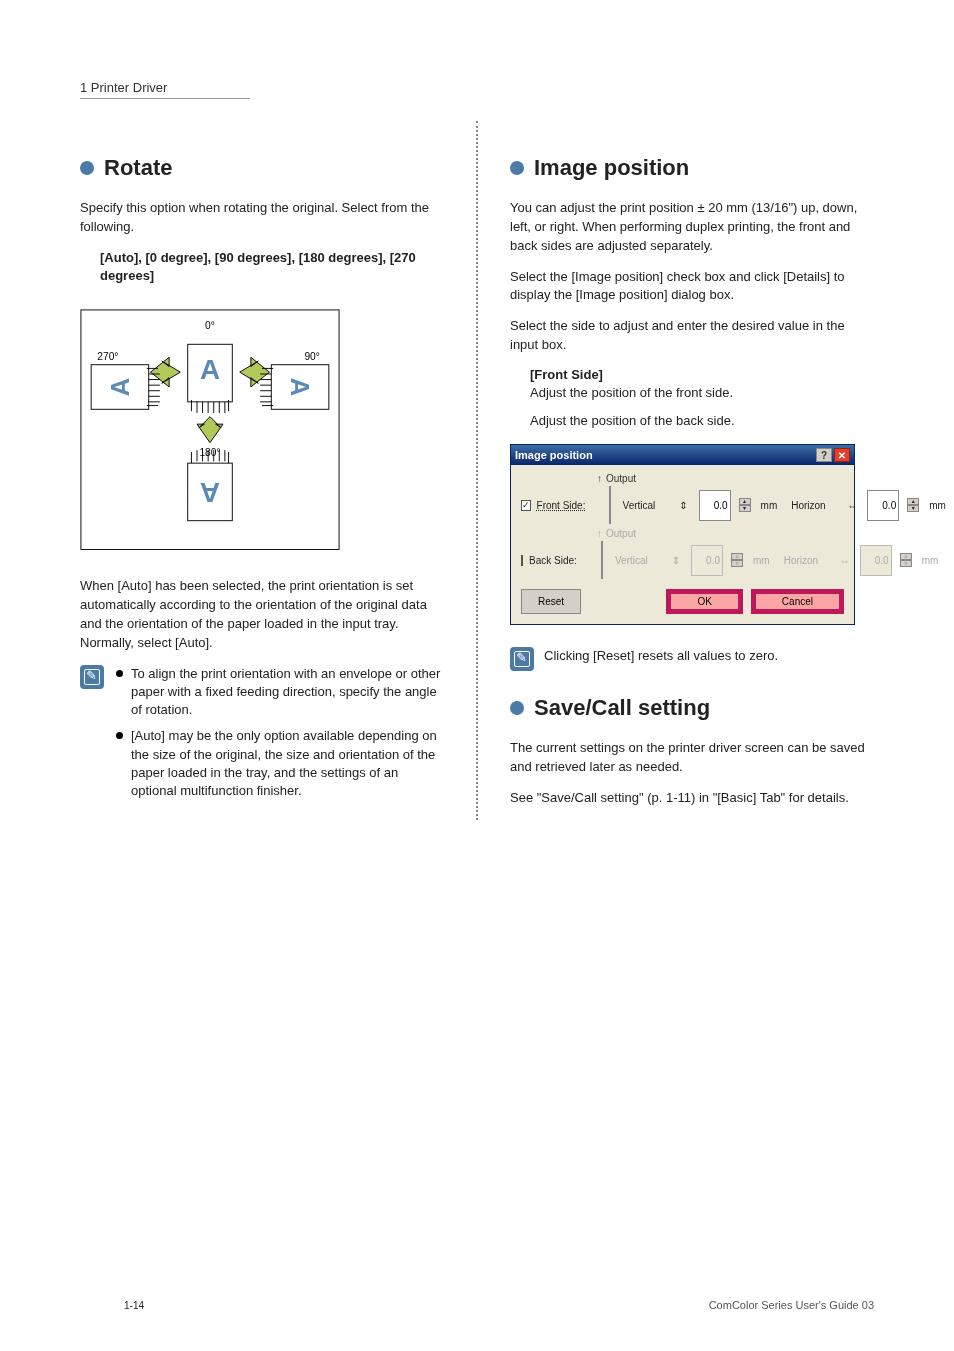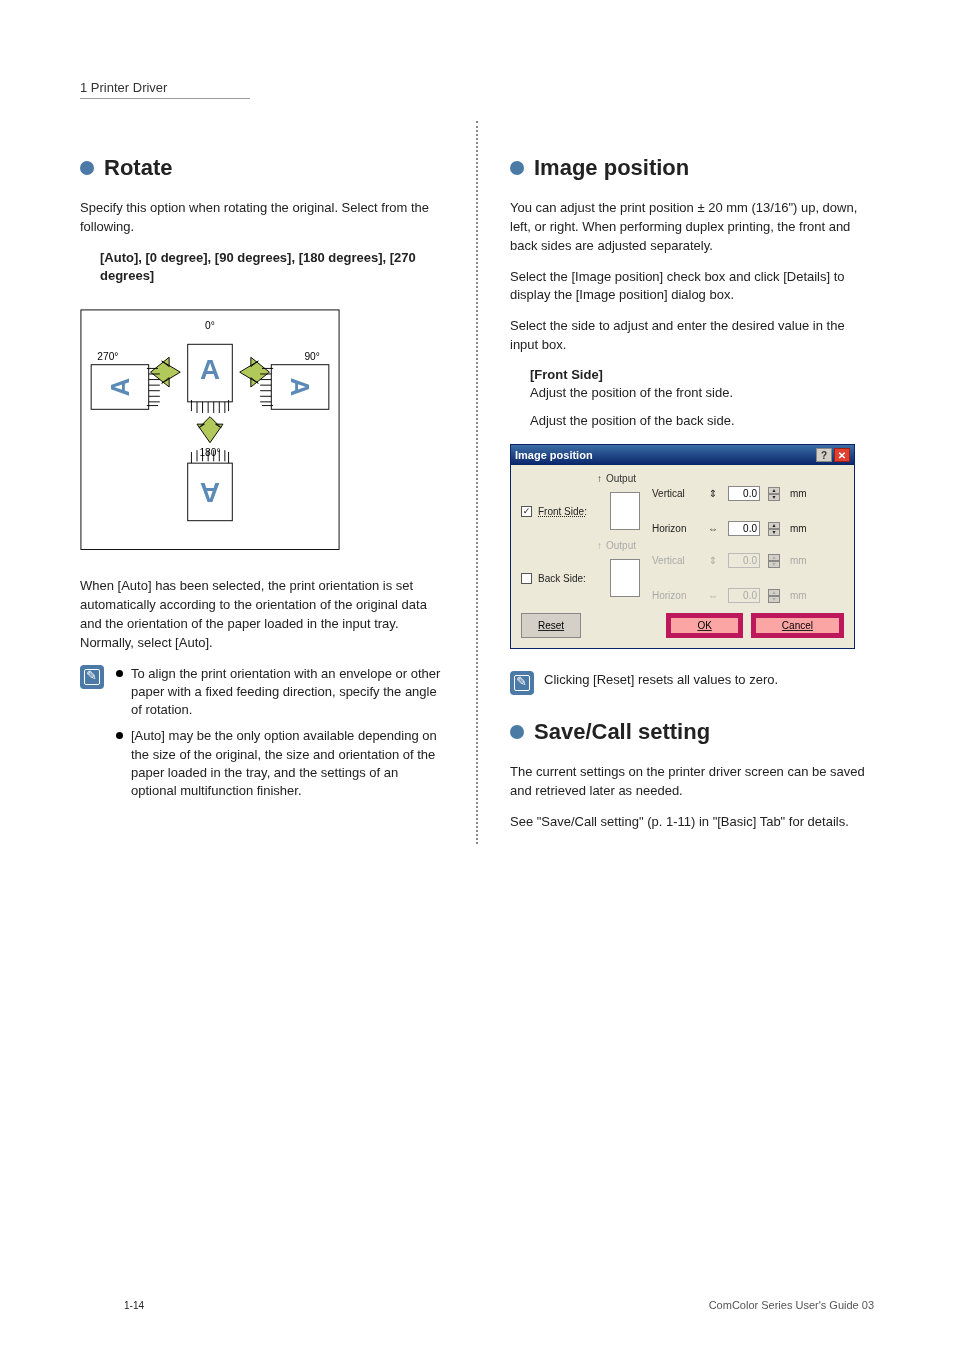--- a/index.html
+++ b/index.html
@@ -127,30 +127,30 @@
   .dlg-body { padding: 8px 10px 10px 10px; background:#ece9d8;}
   .dlg-cb { width:11px;height:11px;border:1px solid #555;background:#fff;margin-right:6px;display:inline-flex;align-items:center;justify-content:center;font-size:9px;}
   .dlg-label{min-width:60px;}
   .dlg-thumb{
     width:30px;height:38px;border:1px solid #888;background:#fff;margin:0 12px;
     position:relative;
   }
   .dlg-out{display:flex;align-items:center;margin-left:76px;margin-bottom:2px;color:#333;}
   .dlg-out.dis{color:#aaa;}
   .dlg-out .arw{margin-right:4px;}
-  .dlg-col2{display:flex;flex-direction:column;gap:20px;flex:1;}
+  .dlg-col2{display:flex;flex-direction:row;gap:14px;flex:1;}
   .dlg-line{display:flex;align-items:center;gap:8px;}
   .dlg-k{min-width:46px;text-align:left;}
   .dlg-iarw{width:14px;text-align:center;}
-  .dlg-inp{width:32px;height:15px;border:1px solid #888;background:#fff;padding:0 2px;text-align:right;font-size:10px;}
+  .dlg-inp{width:32px;height:31px;border:1px solid #888;background:#fff;padding:0 2px;text-align:right;font-size:10px;}
   .dlg-inp.dis{background:#ece9d8;color:#aaa;border-color:#bbb;}
   .dlg-spin{display:inline-flex;flex-direction:column;}
   .dlg-sp{width:12px;height:7px;border:1px solid #888;background:#d4d0c8;font-size:6px;line-height:5px;text-align:center;}
   .dlg-unit{margin-left:2px;}
-  .dlg-btns{display:flex;justify-content:center;gap:8px;margin-top:10px;text-decoration:underline;}
+  .dlg-btns{display:flex;justify-content:center;gap:8px;margin-top:10px;}
   .dlg-btn{padding:2px 26px;border:5px solid #be185d;background:#fca5a5;font-size:10px;}
   .dlg-reset{padding:2px 16px;border:1px solid #888;background:#d4d0c8;font-size:10px;margin-right:auto;}
   .dlg-group{display:flex;align-items:center;margin-bottom:4px;}
   .dis-txt{color:#aaa;}
   .page-num{position:absolute;left:80px;bottom:40px;font-size:10px;margin-left:44px;}
   .footer{position:absolute;right:80px;bottom:40px;font-size:11px;color:#555;}
 </style>
 </head>
 <body>
 

